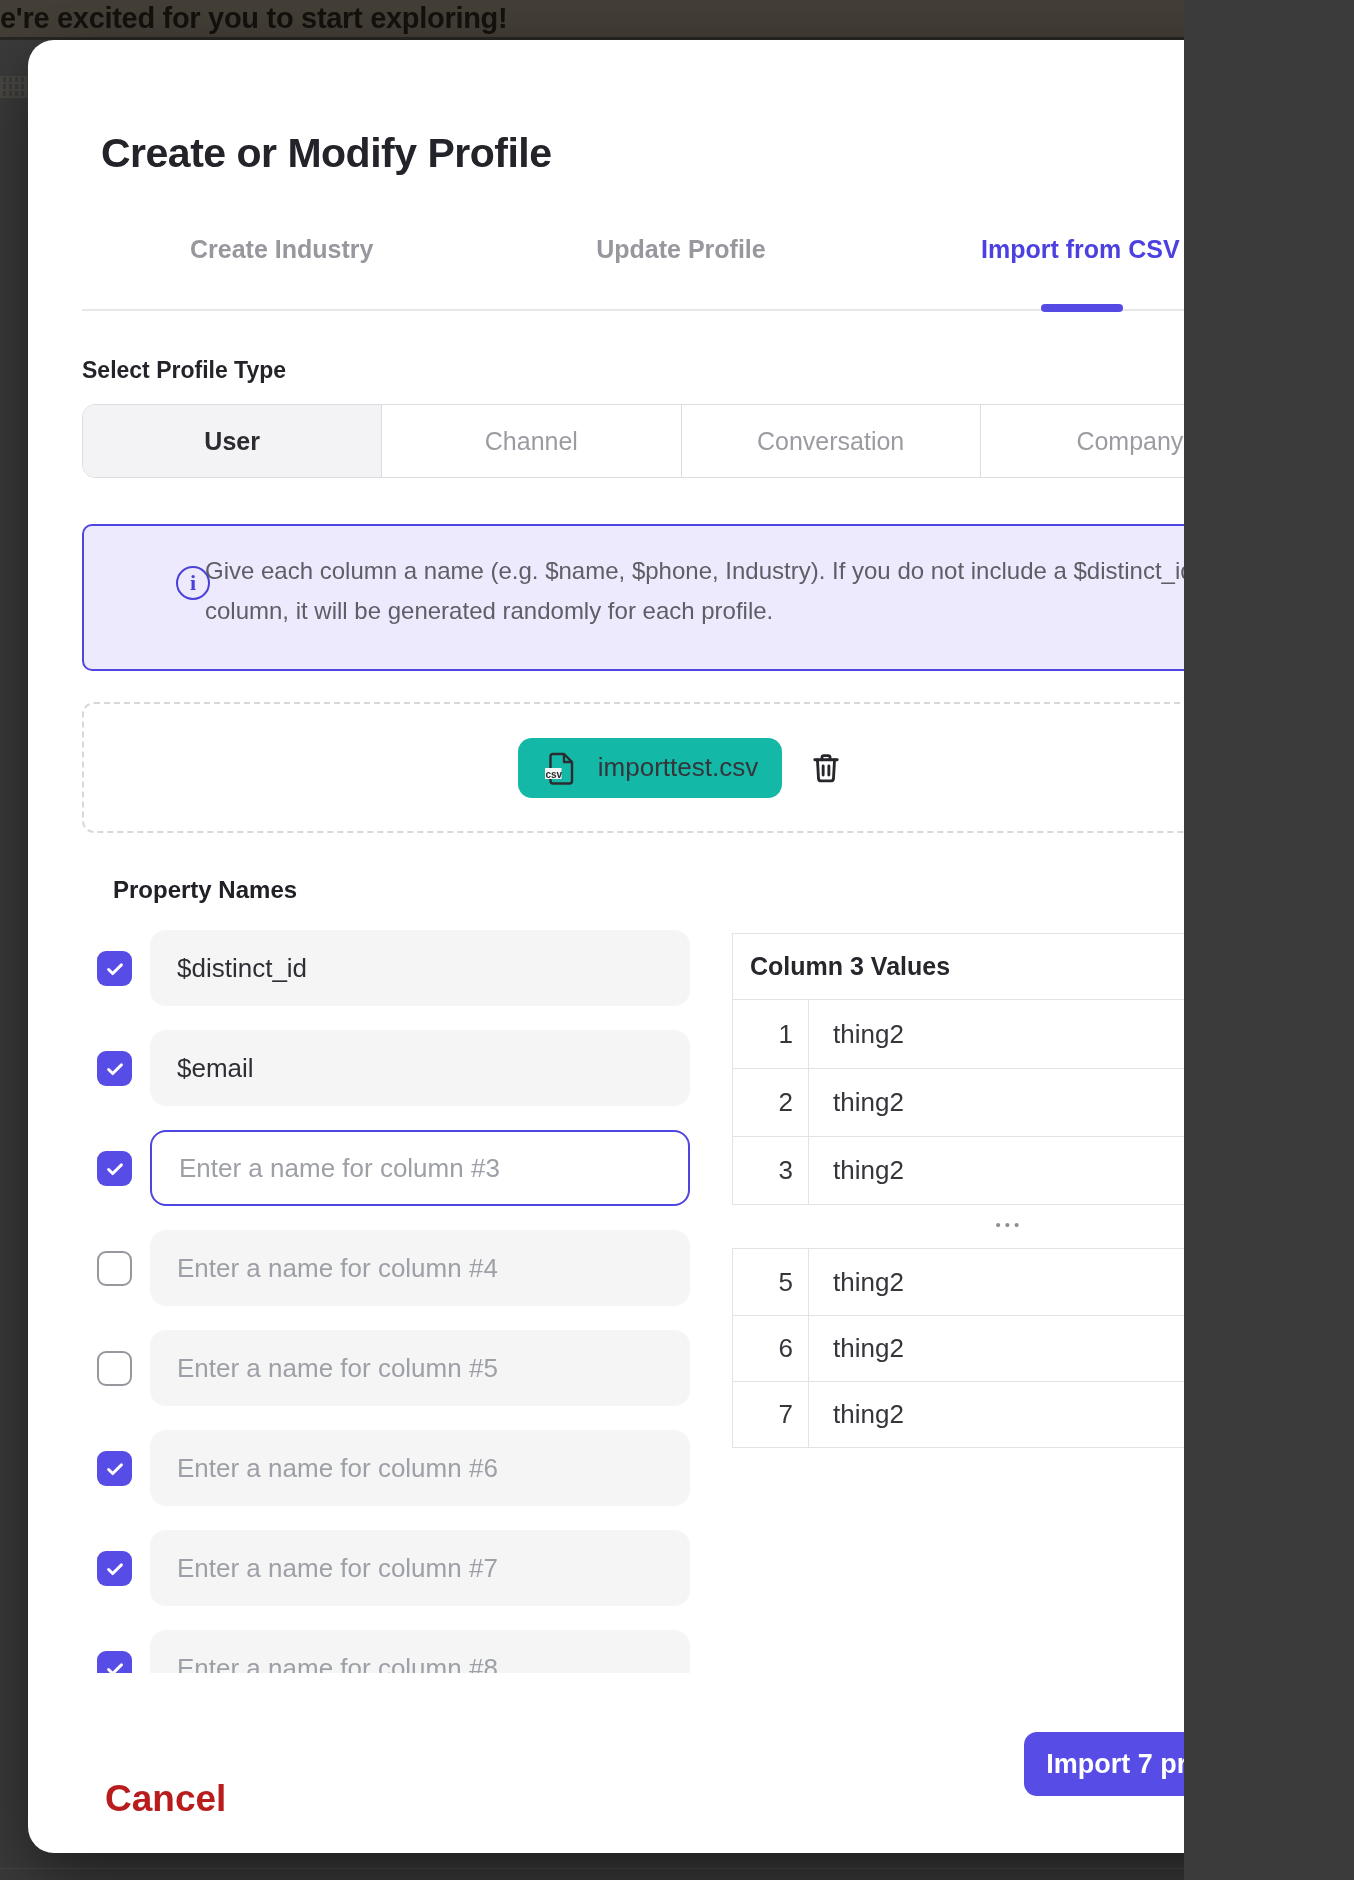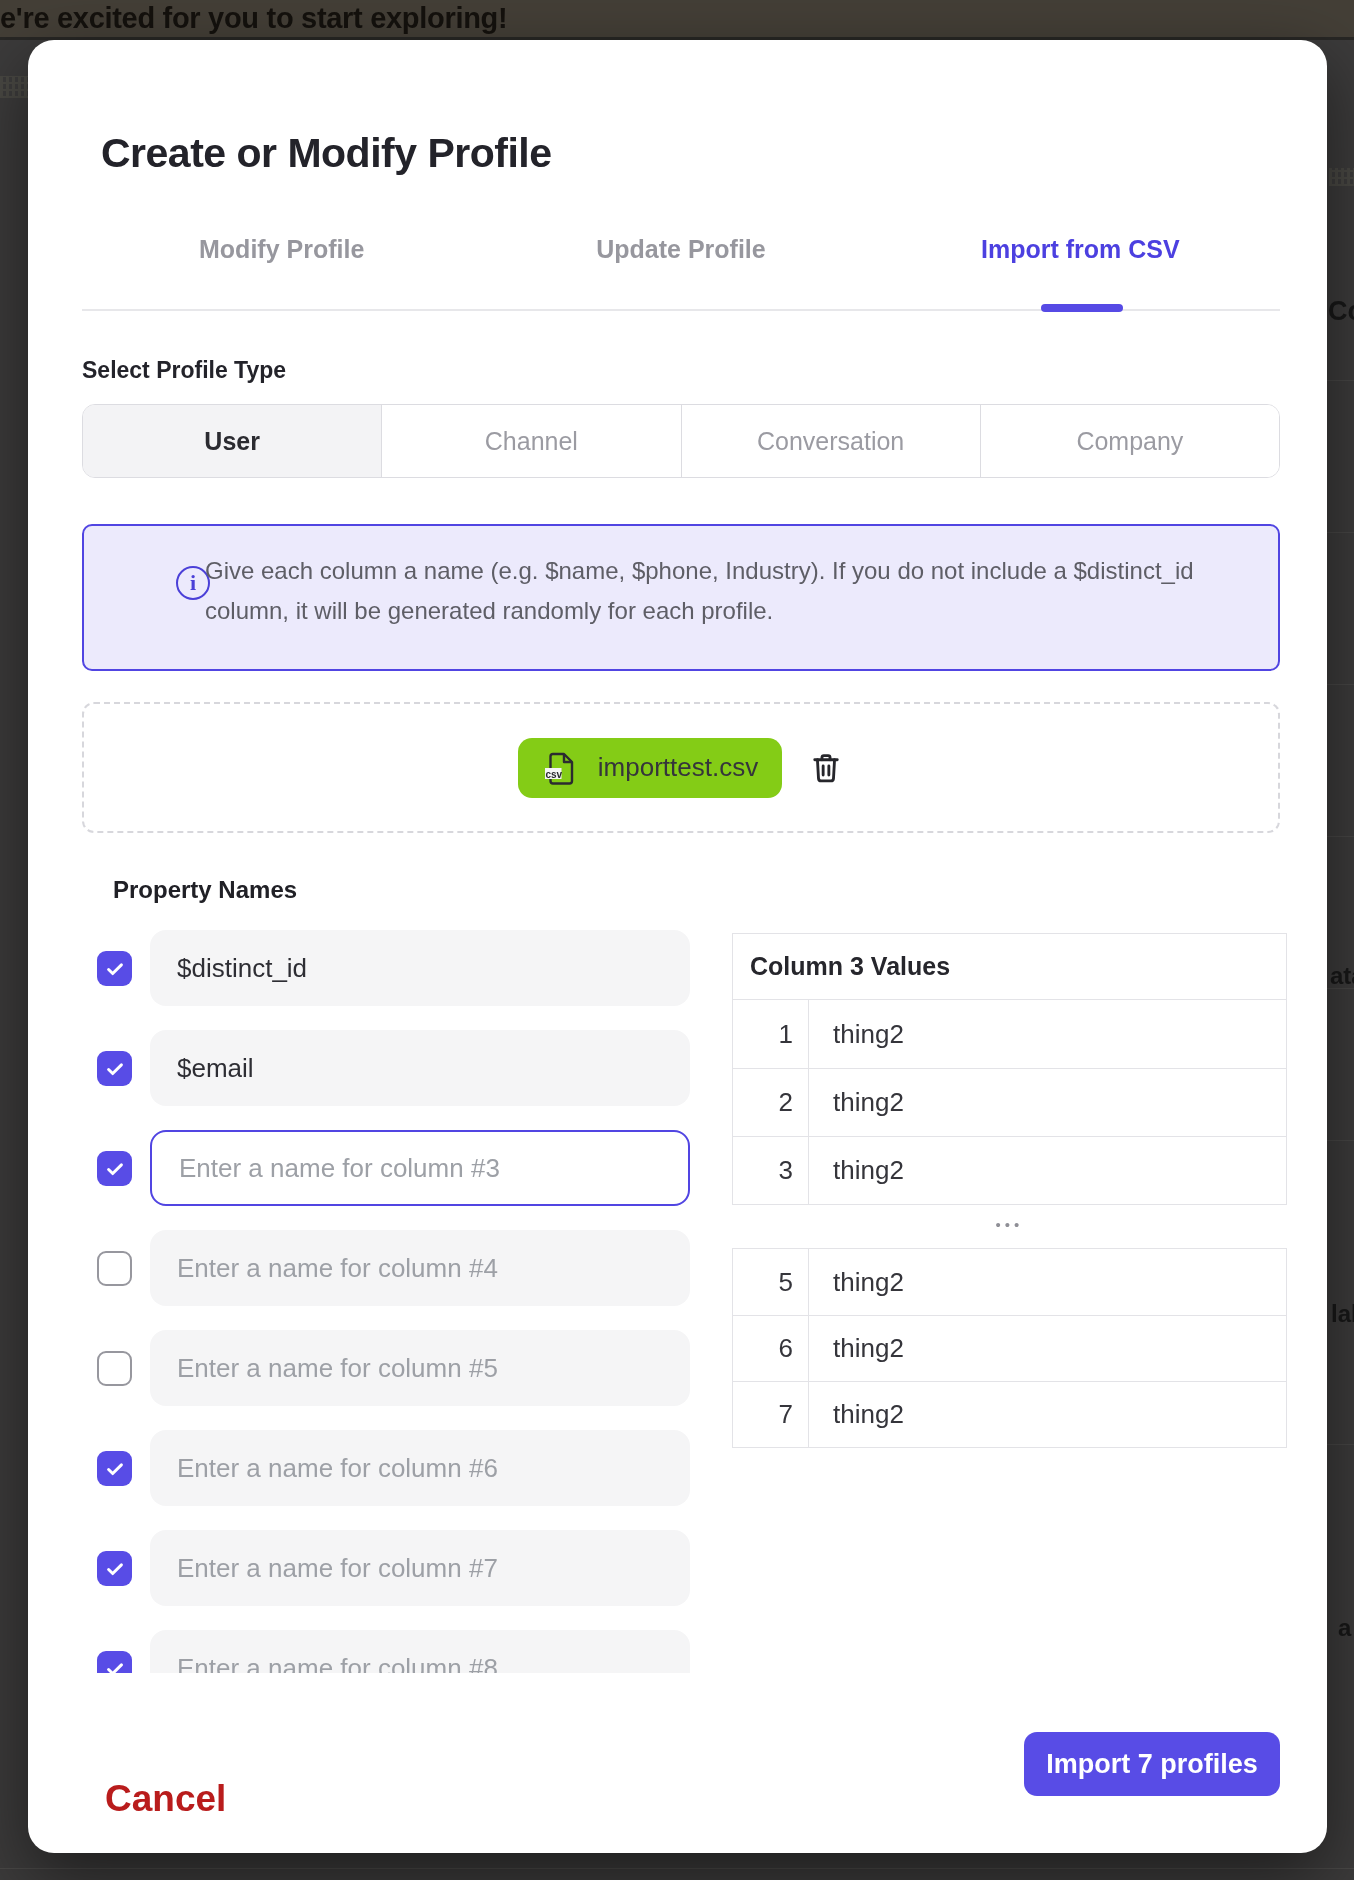--- a/index.html
+++ b/index.html
@@ -1,21 +1,21 @@
 <!DOCTYPE html>
 <html><head>
 <meta charset="utf-8">
 <style>
   * { margin:0; padding:0; box-sizing:border-box; }
   html,body { width:1354px; height:1880px; }
   body {
     font-family:"Liberation Sans","DejaVu Sans",sans-serif;
     background:#3c3b3b; overflow:hidden; position:relative;
   }
-  .screen { position:absolute; inset:0; width:1354px; height:1880px; overflow:hidden; }
+  .screen { position:absolute; inset:0; width:1184px; height:1880px; overflow:hidden; }
 
   
   .bg-banner { position:absolute; left:0; top:0; width:1354px; height:37px;
     background:#443f37; overflow:hidden; }
   .bg-banner-text { position:absolute; left:0; top:2px; font-size:29px; font-weight:700;
     color:#14110d; white-space:nowrap; letter-spacing:-0.3px; }
   .bg-seam-top { position:absolute; left:0; top:37px; width:1354px; height:3px; background:#282725; }
   .bg-hatch { position:absolute; background:
       repeating-linear-gradient(0deg,#55534b 0 2px,transparent 2px 7px),
       repeating-linear-gradient(90deg,#55534b 0 3px,transparent 3px 6px);
@@ -63,21 +63,21 @@
     border:2.5px solid #4b40d8; border-radius:50%; color:#4b40d8;
     display:flex; align-items:center; justify-content:center;
     font-size:22px; font-weight:700; font-family:"Liberation Serif","DejaVu Serif",serif; }
   .info-text { position:absolute; left:121px; top:25px; width:1030px;
     font-size:24px; line-height:40px; color:#5e5e66; }
 
   
   .dropzone { position:absolute; left:54px; top:662px; width:1198px; height:131px;
     border:2px dashed #d7d7dc; border-radius:12px;
     display:flex; align-items:center; justify-content:center; gap:26px; }
-  .file-chip { height:60px; background:#84cc16; border-radius:14px;
+  .file-chip { height:60px; background:#14b8a6; border-radius:14px;
     display:flex; align-items:center; gap:20px; padding:0 24px; }
   .file-chip-label { font-size:26px; color:#35353b; }
   .icon-btn { background:none; border:none; cursor:pointer; display:flex; align-items:center; }
 
   
   .props-heading { position:absolute; left:85px; top:836px; font-size:24px; font-weight:600; color:#202026; }
   .props-list { position:absolute; left:54px; top:890px; width:650px; height:743px; overflow:hidden; }
   .prop-row { position:relative; height:76px; margin-bottom:24px; }
   .cb { position:absolute; left:15px; top:21px; width:35px; height:35px; border-radius:9px;
     display:flex; align-items:center; justify-content:center; cursor:pointer; }
@@ -139,21 +139,21 @@
   <div class="bg-line" style="top:988px"></div>
   <div class="bg-line" style="top:1140px"></div>
   <div class="bg-line" style="top:1444px"></div>
   <div class="bg-line-bottom"></div>
 
   <div class="modal">
 
     <h1 class="modal-title">Create or Modify Profile</h1>
 
     <div class="tabs">
-      <div class="tab">Modify Profile</div>
+      <div class="tab">Create Industry</div>
       <div class="tab">Update Profile</div>
       <div class="tab active">Import from CSV</div>
     </div>
     <div class="tabs-divider"></div>
     <div class="tab-indicator"></div>
 
     <div class="section-label">Select Profile Type</div>
     <div class="segmented">
       <div class="segment selected">User</div>
       <div class="segment">Channel</div>

